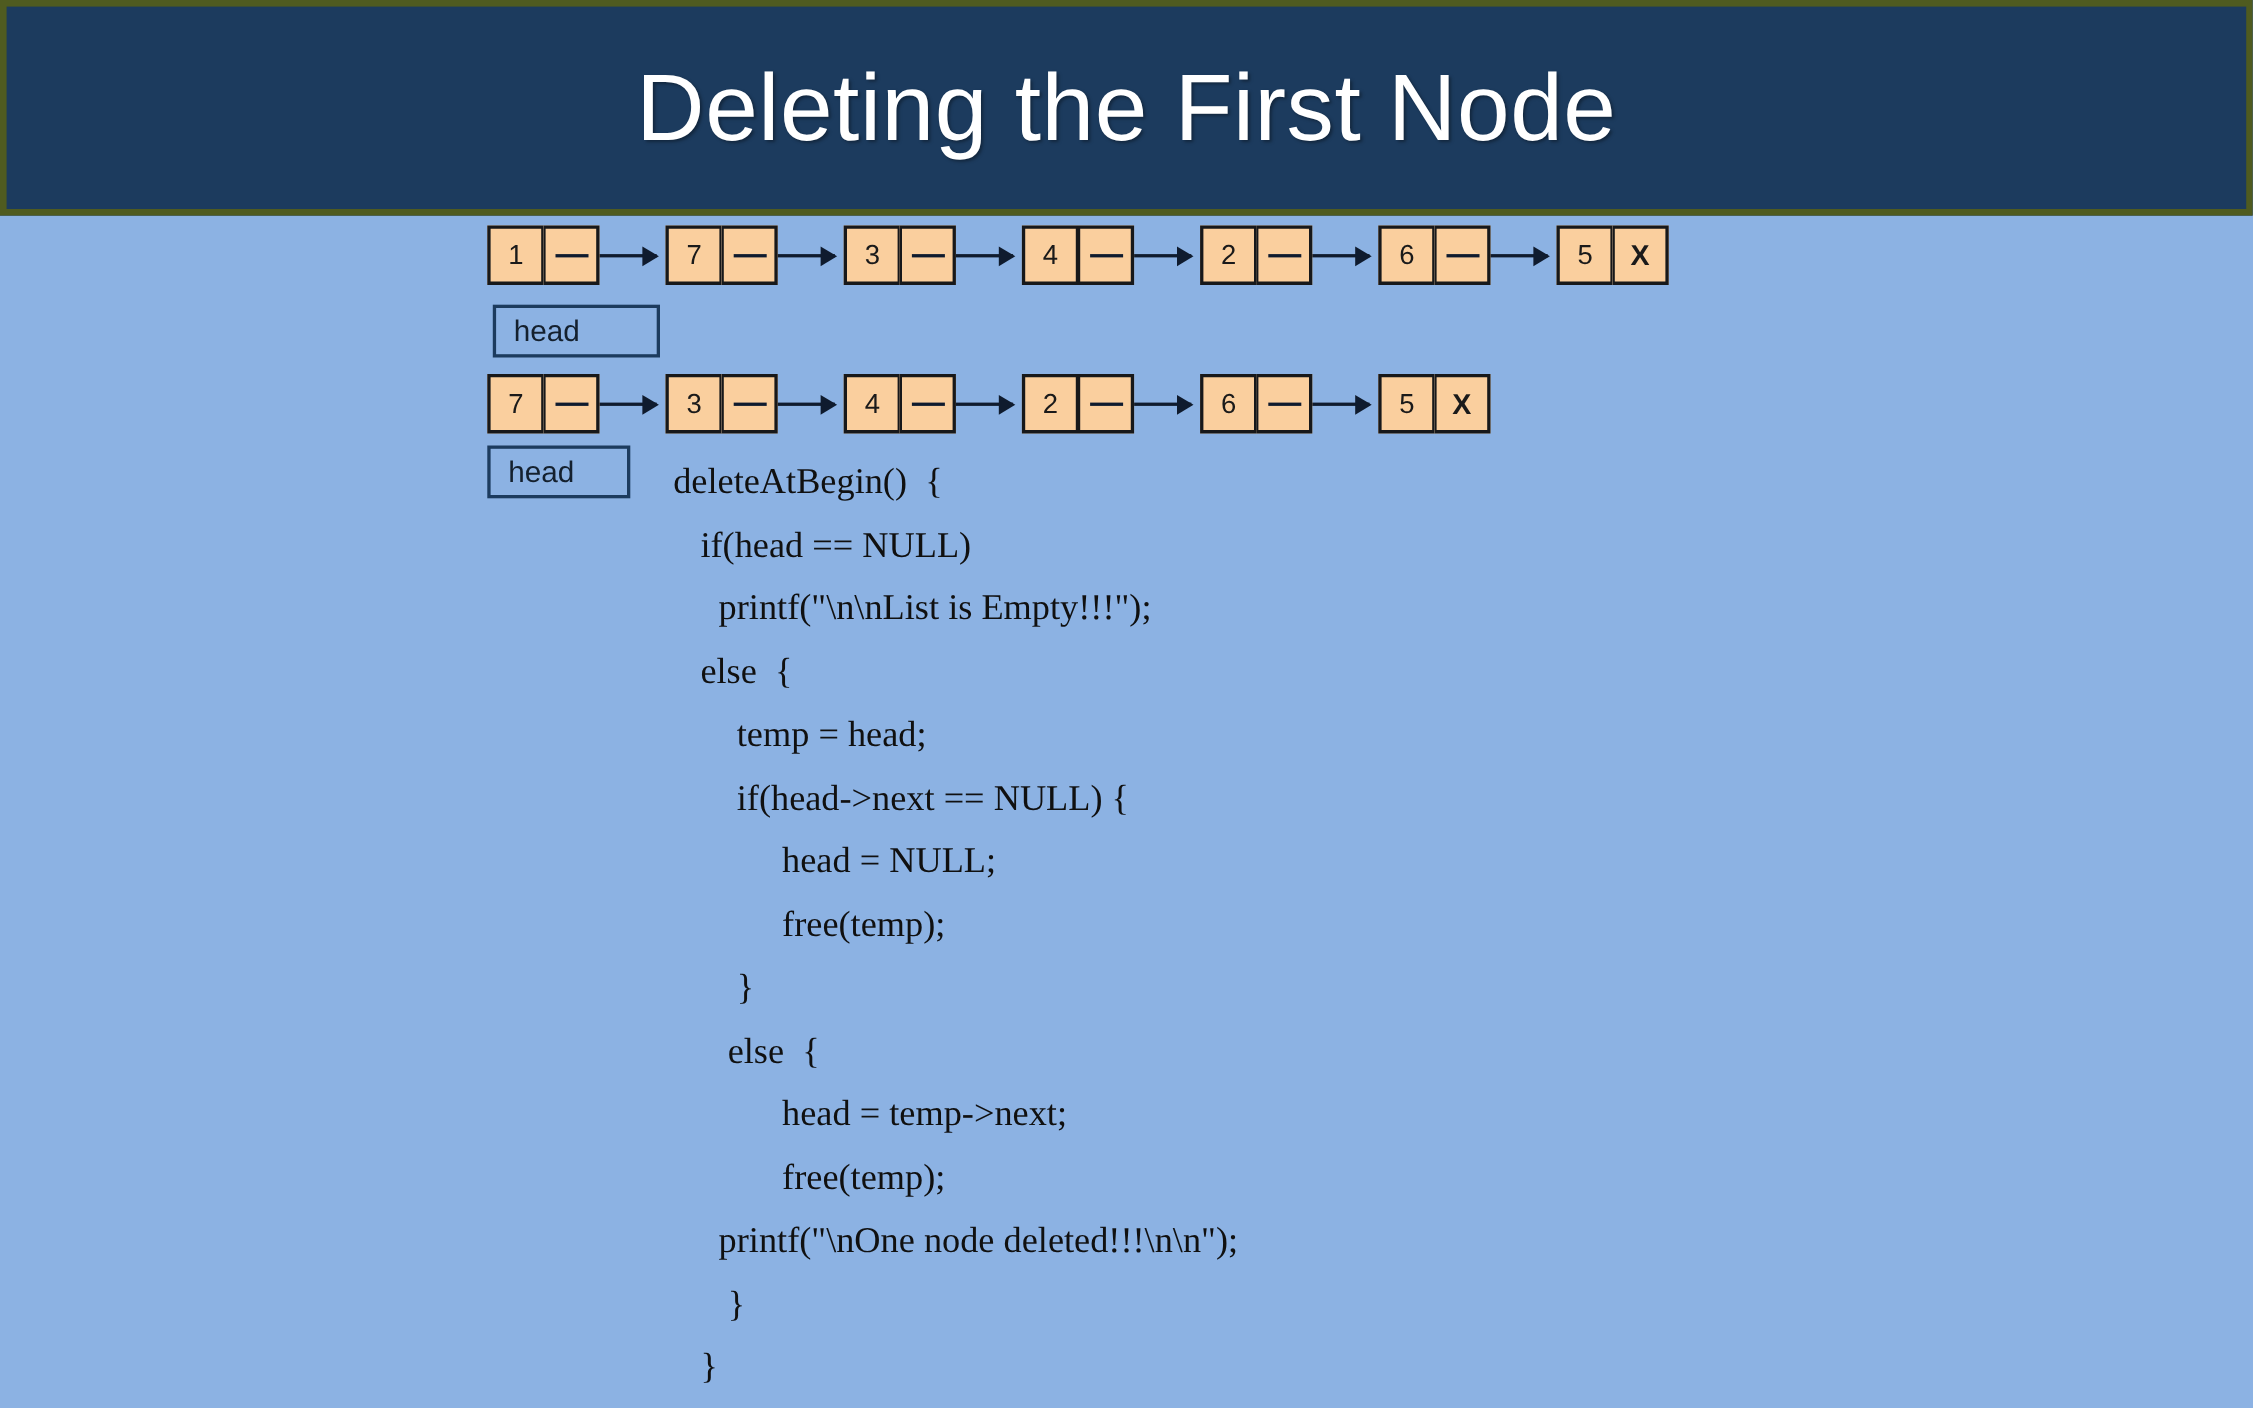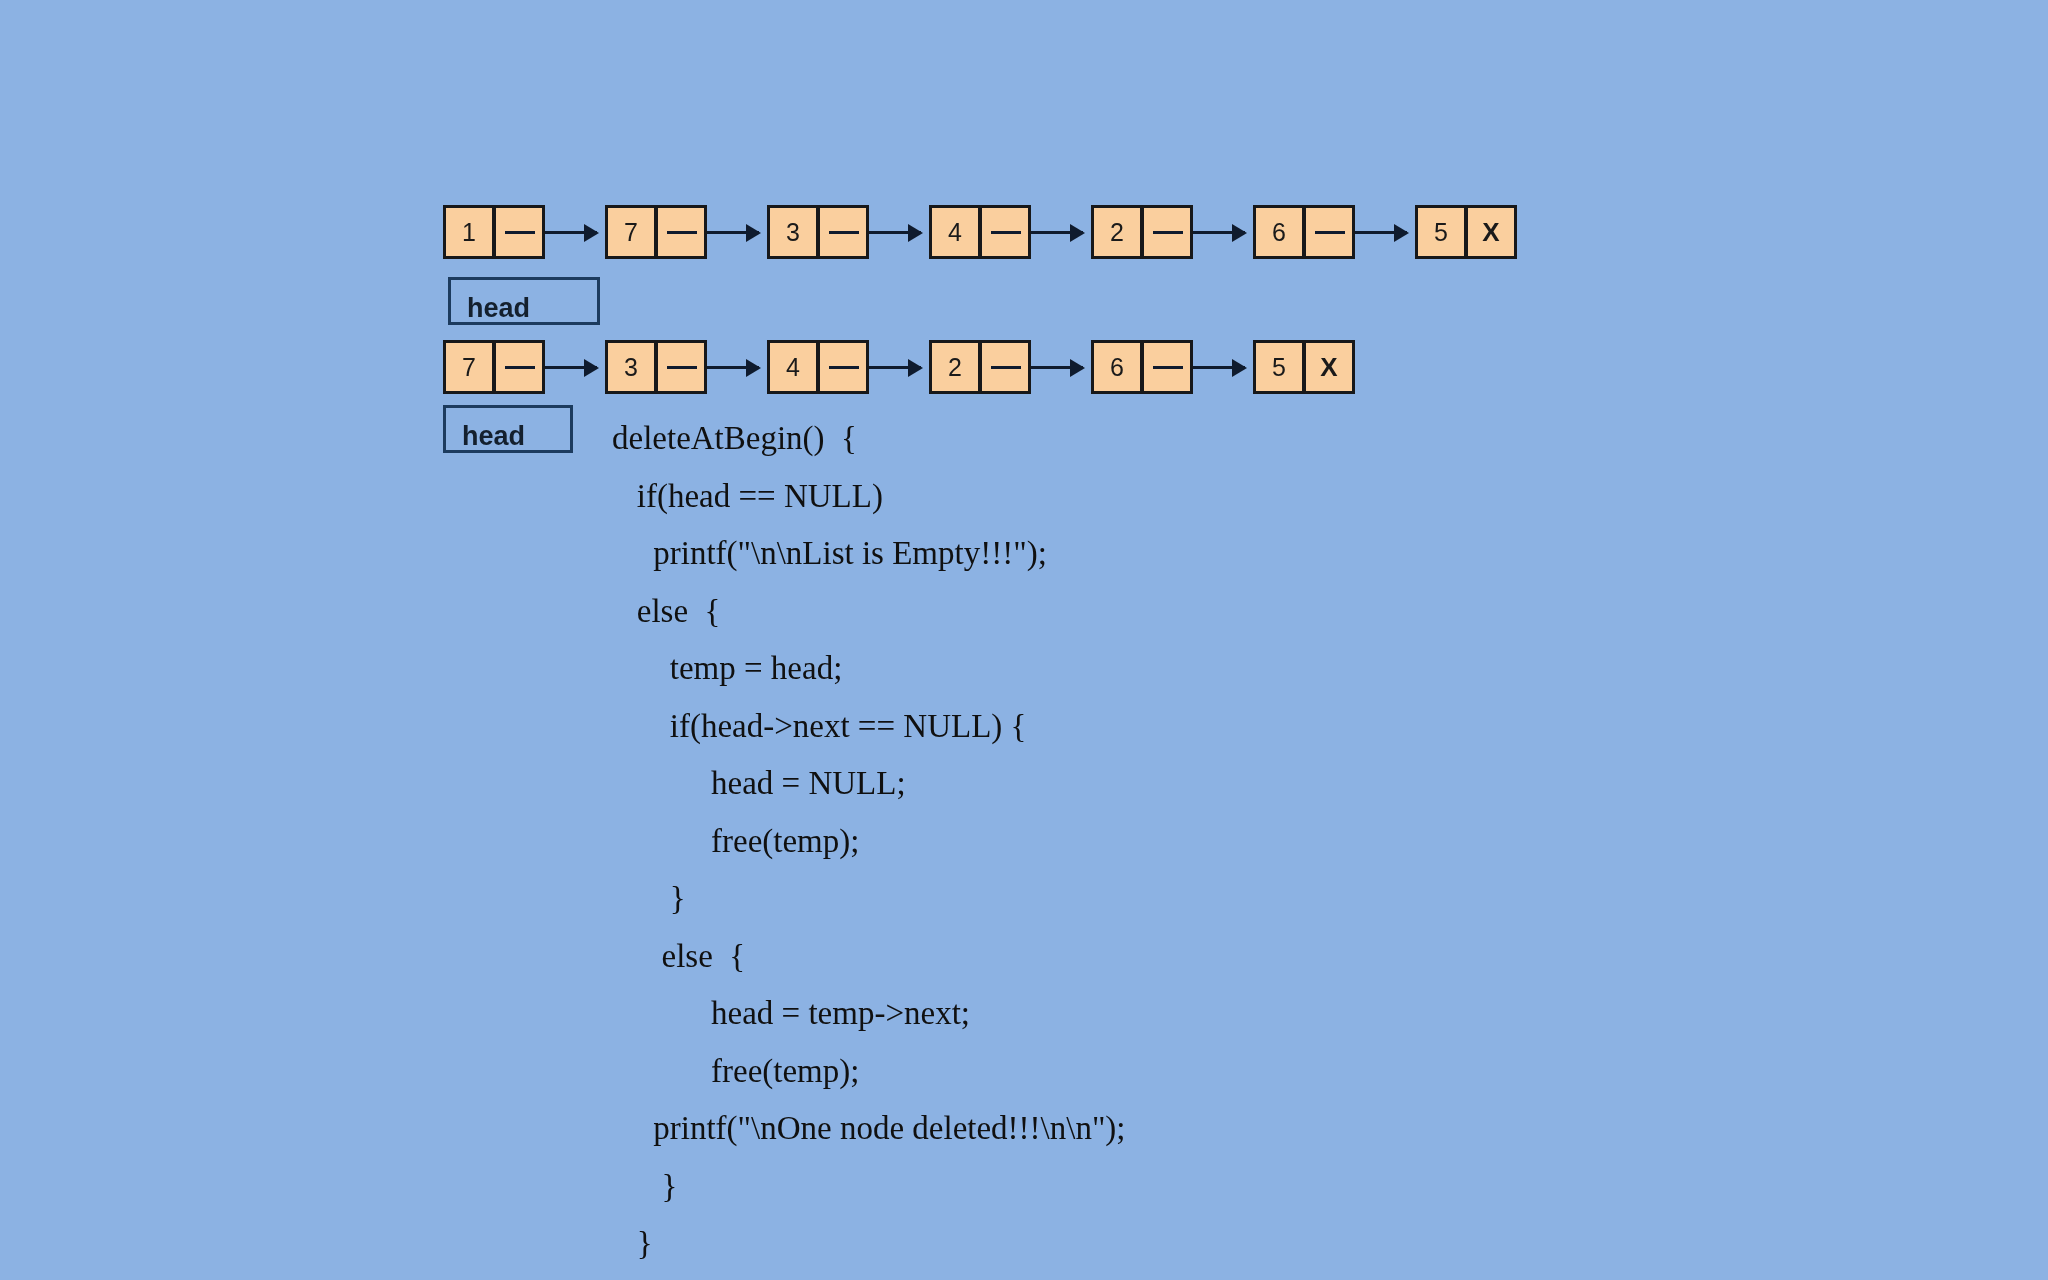--- a/index.html
+++ b/index.html
@@ -110,27 +110,26 @@
     transform: translateY(-50%);
   }
 
   
   .head-box {
     position: absolute;
     box-sizing: border-box;
     border: 3px solid #1C3B5E;
     background: transparent;
     display: flex;
-    align-items: flex-end;
+    align-items: center;
     padding-left: 16px;
     font-family: "Liberation Sans", sans-serif;
     font-size: 27px;
     color: #14202E;
     line-height: 1;
-    font-weight: bold;
   }
 
   
   .code-block {
     position: absolute;
     left: 612px;
     top: 410px;
     font-family: "Liberation Serif", serif;
     font-size: 33px;
     color: #101010;
@@ -140,20 +139,23 @@
   .code-line {
     white-space: pre;
     font-family: "Liberation Serif", serif;
   }
 </style>
 </head>
 <body>
 
 <div class="slide">
 
+  <div class="title-bar">
+    <div class="title-text">Deleting the First Node</div>
+  </div>
 
   <div class="list-row" id="list-row-0" style="left:443px; top:205px; width:1060px;">
       <div class="arrow" style="left: 87px; width: 67px;"></div>
       <div class="node" style="left: 0px;">
         <div class="cell data">1</div>
         <div class="cell ptr">
           <span class="stub"></span>
         </div>
       </div>
       <div class="arrow" style="left: 249px; width: 67px;"></div>

